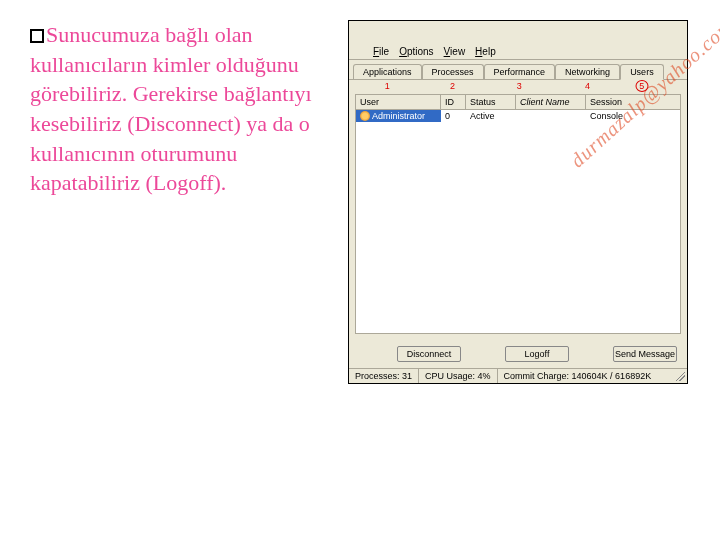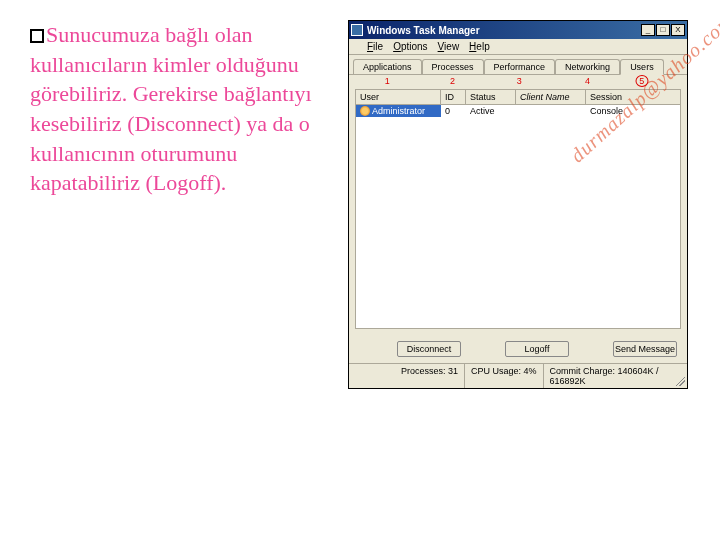--- a/index.html
+++ b/index.html
@@ -77,23 +77,24 @@
   border: 1px solid #000;
   font-size: 8px;
   line-height: 10px;
   text-align: center;
   color: #000;
 }
 .tm-menu {
   background: #ece9d8;
   display: flex;
   gap: 10px;
-  padding: 2px 18px;
+  padding: 2px 24px;
   font-size: 10px;
   border-bottom: 1px solid #aca899;
+  margin-top: 23px;
 }
 .tm-menu span { cursor: default; }
 .tm-menu span u { text-decoration: underline; }
 .tm-tabs {
   display: flex;
   padding: 4px 4px 0 4px;
   gap: 0;
   font-size: 9px;
   border-bottom: 1px solid #aca899;
   position: relative;
@@ -180,21 +181,20 @@
   text-align: center;
   border: 1px solid #888;
   background: #ece9d8;
   border-radius: 2px;
   margin-left: 38px;
 }
 .tm-status {
   display: flex;
   border-top: 1px solid #aca899;
   font-size: 9px;
-  padding-left: 46px;
 }
 .tm-status div {
   border-right: 1px solid #aca899;
   padding: 2px 6px;
 }
 .tm-status div:last-child { border-right: none; flex: 1; }
 .watermark {
   position: absolute;
   left: 210px;
   top: 60px;
@@ -221,29 +221,20 @@
 <body>
 
 <div class="slide">
 
   <div class="content-area">
     <div class="left-text">
       <span class="bullet-square"></span><span>Sunucumuza bağlı olan kullanıcıların kimler olduğunu görebiliriz. Gerekirse bağlantıyı kesebiliriz (Disconnect) ya da o kullanıcının oturumunu kapatabiliriz (Logoff).</span>
     </div>
 
     <div class="tm-window">
-      <div class="tm-titlebar">
-        <span class="tm-titlebar-icon"></span>
-        <span class="tm-titlebar-text">Windows Task Manager</span>
-        <div class="tm-titlebar-btns">
-          <div class="tm-titlebtn">_</div>
-          <div class="tm-titlebtn">□</div>
-          <div class="tm-titlebtn">X</div>
-        </div>
-      </div>
 
       <div class="tm-menu">
         <span><u>F</u><span></span>ile</span>
         <span><u>O</u>ptions</span>
         <span><u>V</u>iew</span>
         <span><u>H</u>elp</span>
       </div>
 
       <div class="tm-tabs">
         <div class="tm-tab"><span>Applications</span><span class="tab-num">1</span></div>

